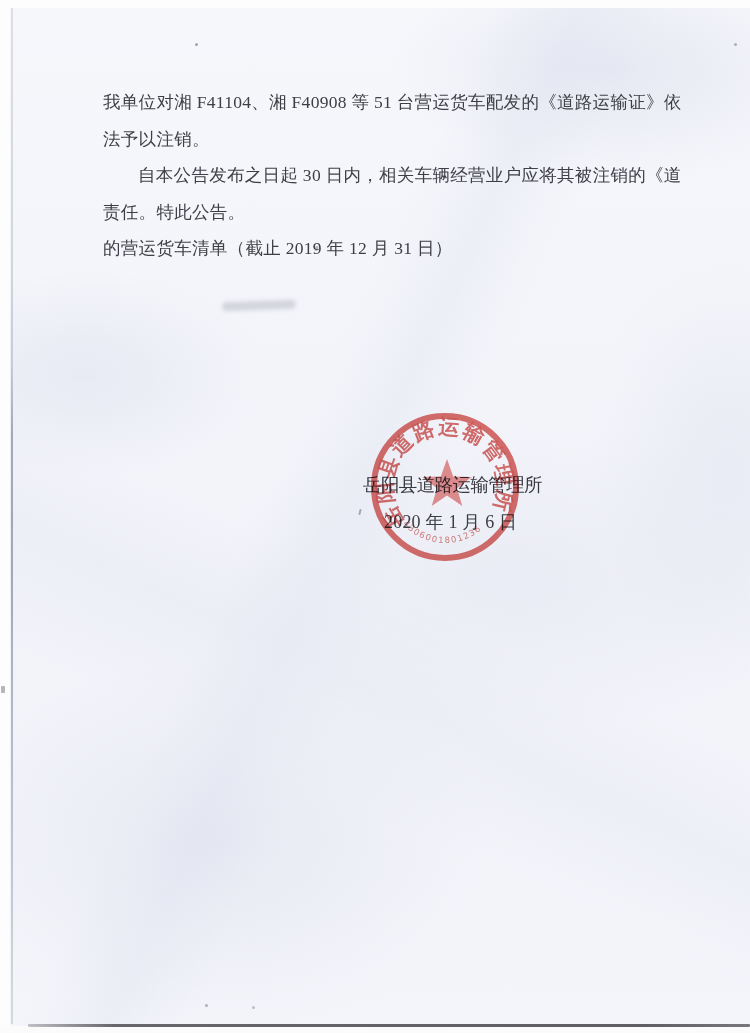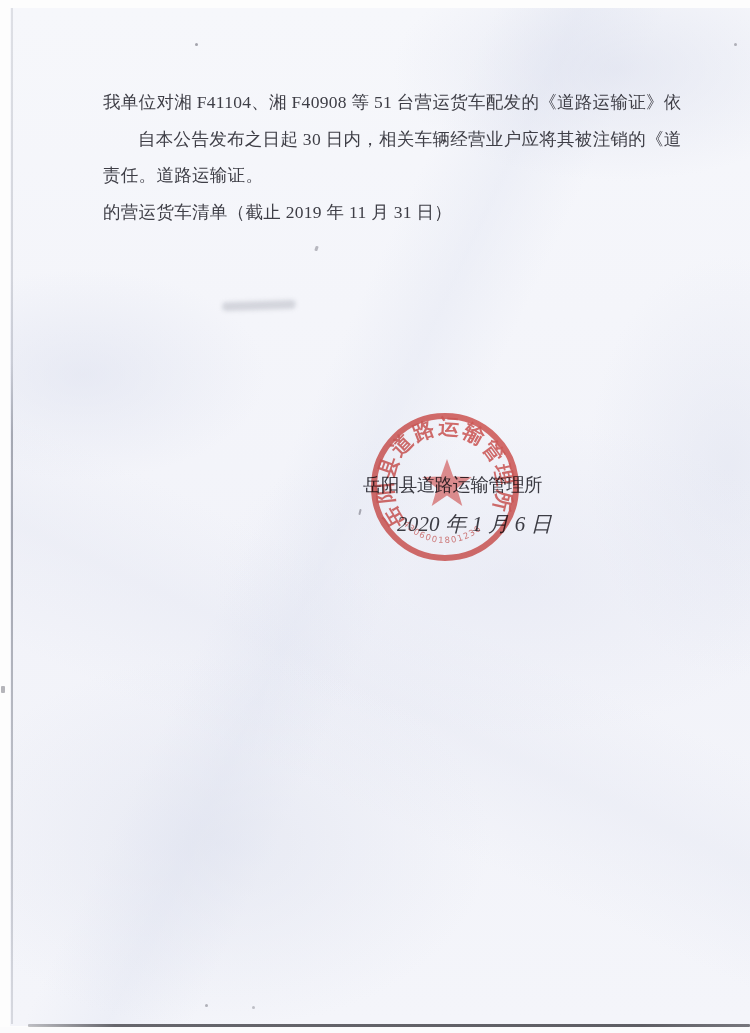--- a/index.html
+++ b/index.html
@@ -44,22 +44,22 @@
     letter-spacing:0.3px;
   }
   .line{white-space:nowrap;}
   .line.indent{text-indent:35px;text-align:right;}
   
   .sig-org{
     position:absolute;left:363px;top:472px;
     font-size:18.5px;color:#393941;letter-spacing:-0.6px;white-space:nowrap;
   }
   .sig-date{
-    position:absolute;left:397px;top:510px;
-    font-size:21px;color:#3c3c44;letter-spacing:0.2px;white-space:nowrap;font-style:italic;
+    position:absolute;left:384px;top:510px;
+    font-size:18px;color:#3c3c44;letter-spacing:0.2px;white-space:nowrap;
   }
   
   .seal-svg{
     position:absolute;left:0;top:0;width:750px;height:1033px;
     mix-blend-mode:multiply;pointer-events:none;
   }
   
   .speck{position:absolute;background:#6d6d78;border-radius:50%;}
   .speck.s1{left:195px;top:43px;width:3px;height:3px;opacity:.6;}
   .speck.s2{left:734px;top:43px;width:3px;height:3px;opacity:.5;}
@@ -77,23 +77,24 @@
 </head>
 <body>
 
 <div class="scan">
 
   <div class="paper"></div>
   <div class="edge-left-line"></div>
 
   <div class="body-text">
     <div class="line">我单位对湘 F41104、湘 F40908 等 51 台营运货车配发的《道路运输证》依</div>
+    <div class="line">法予以注销。</div>
     <div class="line indent">自本公告发布之日起 30 日内，相关车辆经营业户应将其被注销的《道</div>
-    <div class="line">责任。道路运输证。</div>
-    <div class="line">的营运货车清单（截止 2019 年 11 月 31 日）</div>
+    <div class="line">责任。特此公告。</div>
+    <div class="line">的营运货车清单（截止 2019 年 12 月 31 日）</div>
   </div>
 
   <div class="smudge"></div>
 
   <div class="sig-org">岳阳县道路运输管理所</div>
   <div class="sig-date">2020 年 1 月 6 日</div>
 
   <svg class="seal-svg" viewBox="0 0 750 1033" xmlns="http://www.w3.org/2000/svg" xmlns:xlink="http://www.w3.org/1999/xlink">
 
     <circle cx="445" cy="487" r="71" fill="none" stroke="#d5504c" stroke-width="6" opacity="0.82"></circle>

